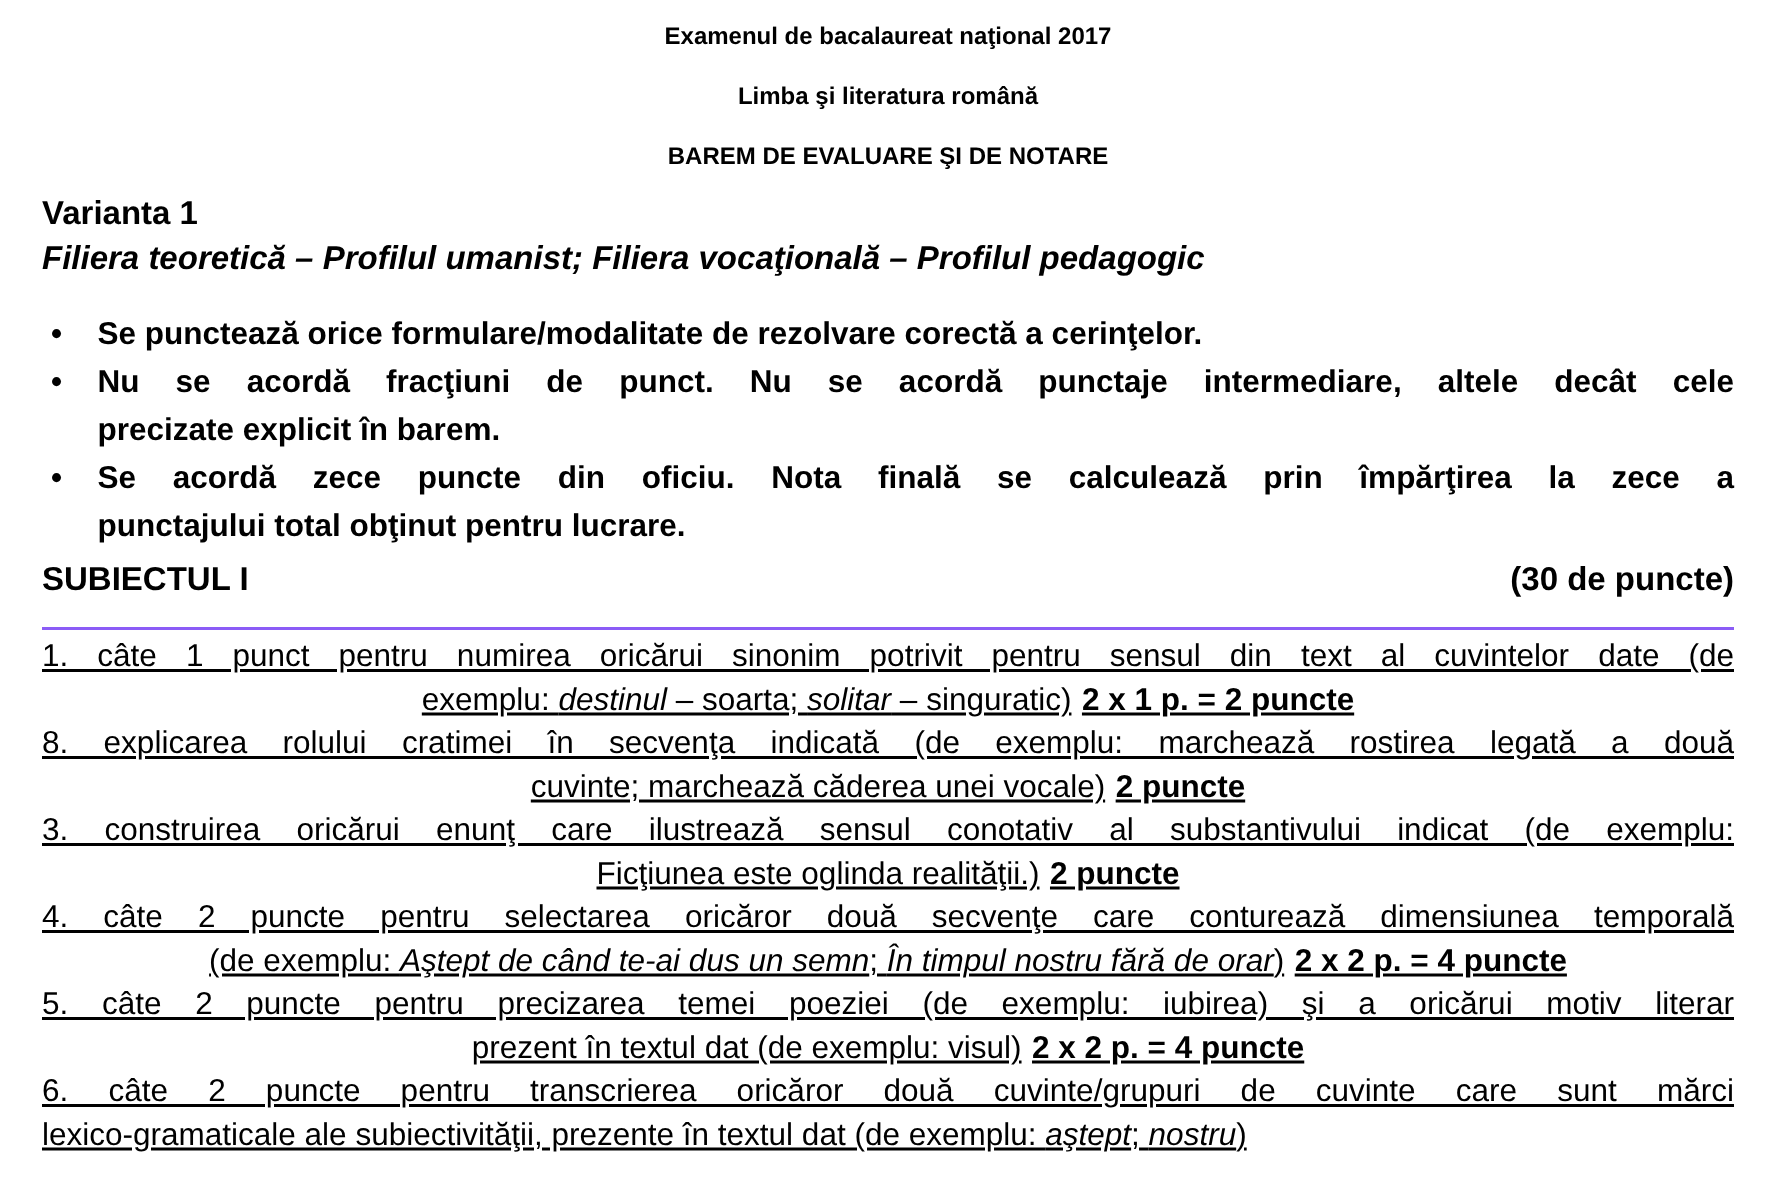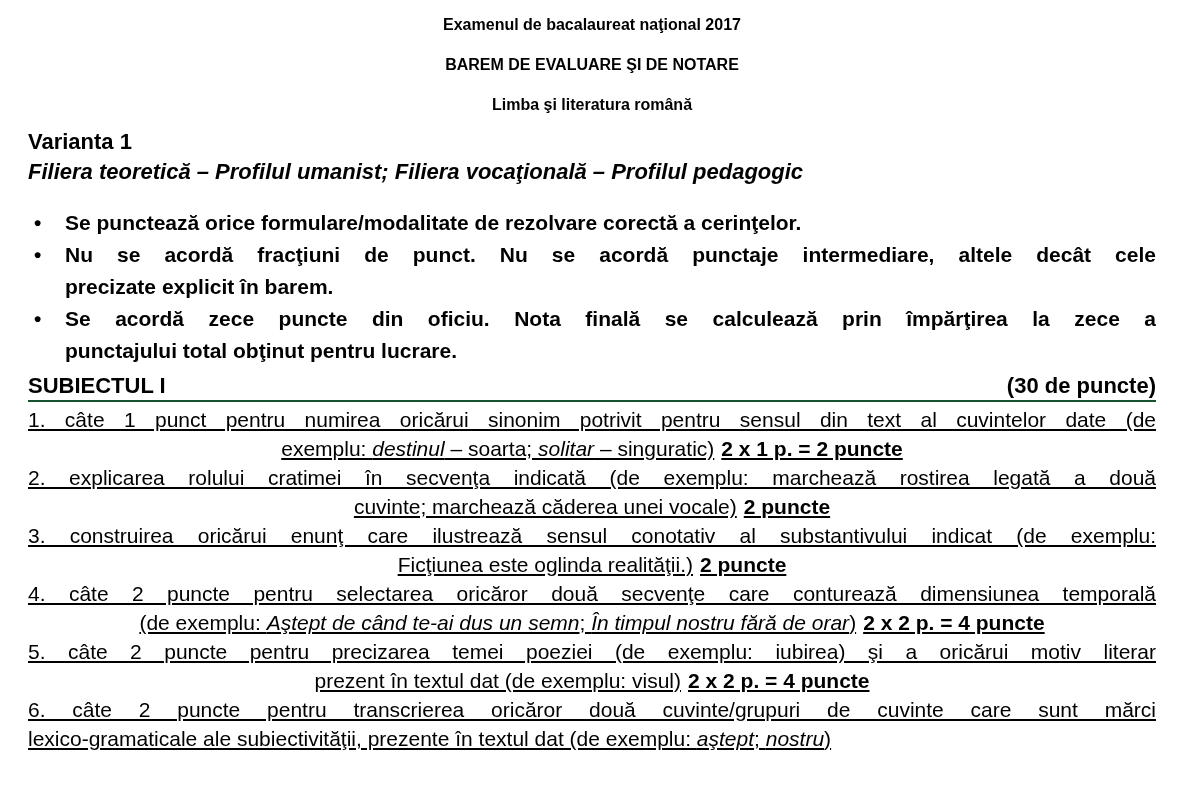--- a/index.html
+++ b/index.html
@@ -17,36 +17,36 @@
   .bullets { margin-top: 20px; }
   .bullet-row   { display: flex; font-weight: 700; font-size: 21px; line-height: 32px; }
   .bullet-glyph { flex: 0 0 37px; box-sizing: border-box; padding-left: 6px; }
   .bullet-text  { flex: 1 1 auto; }
 
   .just { text-align: justify; text-align-last: justify; }
 
   .subject-row {
     display: flex; justify-content: space-between; align-items: flex-end;
     font-weight: 700; font-size: 22px; line-height: 27px;
-    border-bottom: 2px solid #14532d; padding-bottom: 1px; margin-top: 5px;
+    border-bottom: 2px solid #8b5cf6; padding-bottom: 19px; margin-top: 5px;
   }
 
   .items { margin-top: 3px; }
   .item-line { font-size: 21px; line-height: 29px; text-decoration: underline; }
   .pts-row { display: flex; justify-content: center; }
   .pts { font-weight: 700; white-space: nowrap; margin-left: 7px; }
   .it { font-style: italic; }
 </style>
 </head>
 <body>
 
 <div class="doc">
   <div class="h-center">Examenul de bacalaureat naţional 2017</div>
+  <div class="h-center">Limba şi literatura română</div>
   <div class="h-center">BAREM DE EVALUARE ŞI DE NOTARE</div>
-  <div class="h-center">Limba şi literatura română</div>
   <div class="variant">Varianta 1</div>
   <div class="profile">Filiera teoretică – Profilul umanist; Filiera vocaţională – Profilul pedagogic</div>
 
   <div class="bullets">
       <div class="bullet-row">
         <span class="bullet-glyph">•</span>
         <div class="bullet-text">
           <div>Se punctează orice formulare/modalitate de rezolvare corectă a cerinţelor.</div>
         </div>
       </div>
@@ -70,21 +70,21 @@
     <span>SUBIECTUL I</span>
     <span>(30 de puncte)</span>
   </div>
 
   <div class="items">
       <div class="item-line just"><span>1. câte 1 punct pentru numirea oricărui sinonim potrivit pentru sensul din text al cuvintelor date (de</span></div>
       <div class="item-line pts-row">
         <span><span>exemplu: </span><span class="it">destinul</span><span> – soarta; </span><span class="it">solitar</span><span> – singuratic)</span></span>
         <span class="pts">2 x 1 p. = 2 puncte</span>
       </div>
-      <div class="item-line just"><span>2. explicarea rolului cratimei în secvenţa indicată (de exemplu: marchează rostirea legată a două</span></div>
+      <div class="item-line just"><span>8. explicarea rolului cratimei în secvenţa indicată (de exemplu: marchează rostirea legată a două</span></div>
       <div class="item-line pts-row">
         <span><span>cuvinte; marchează căderea unei vocale)</span></span>
         <span class="pts">2 puncte</span>
       </div>
       <div class="item-line just"><span>3. construirea oricărui enunţ care ilustrează sensul conotativ al substantivului indicat (de exemplu:</span></div>
       <div class="item-line pts-row">
         <span><span>Ficţiunea este oglinda realităţii.)</span></span>
         <span class="pts">2 puncte</span>
       </div>
       <div class="item-line just"><span>4. câte 2 puncte pentru selectarea oricăror două secvenţe care conturează dimensiunea temporală</span></div>

